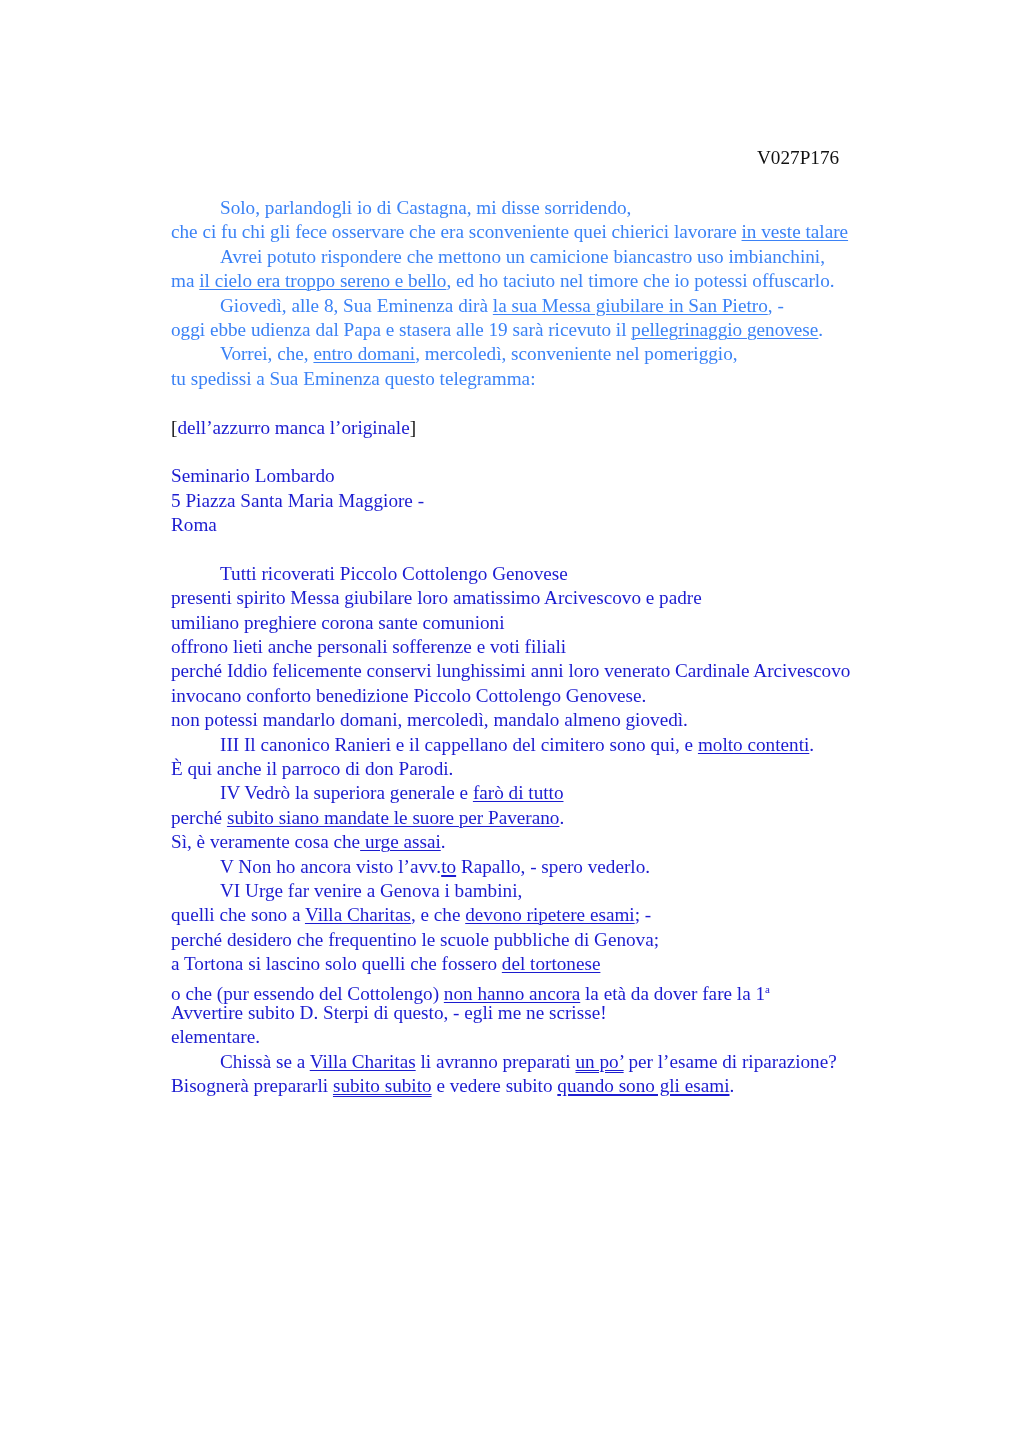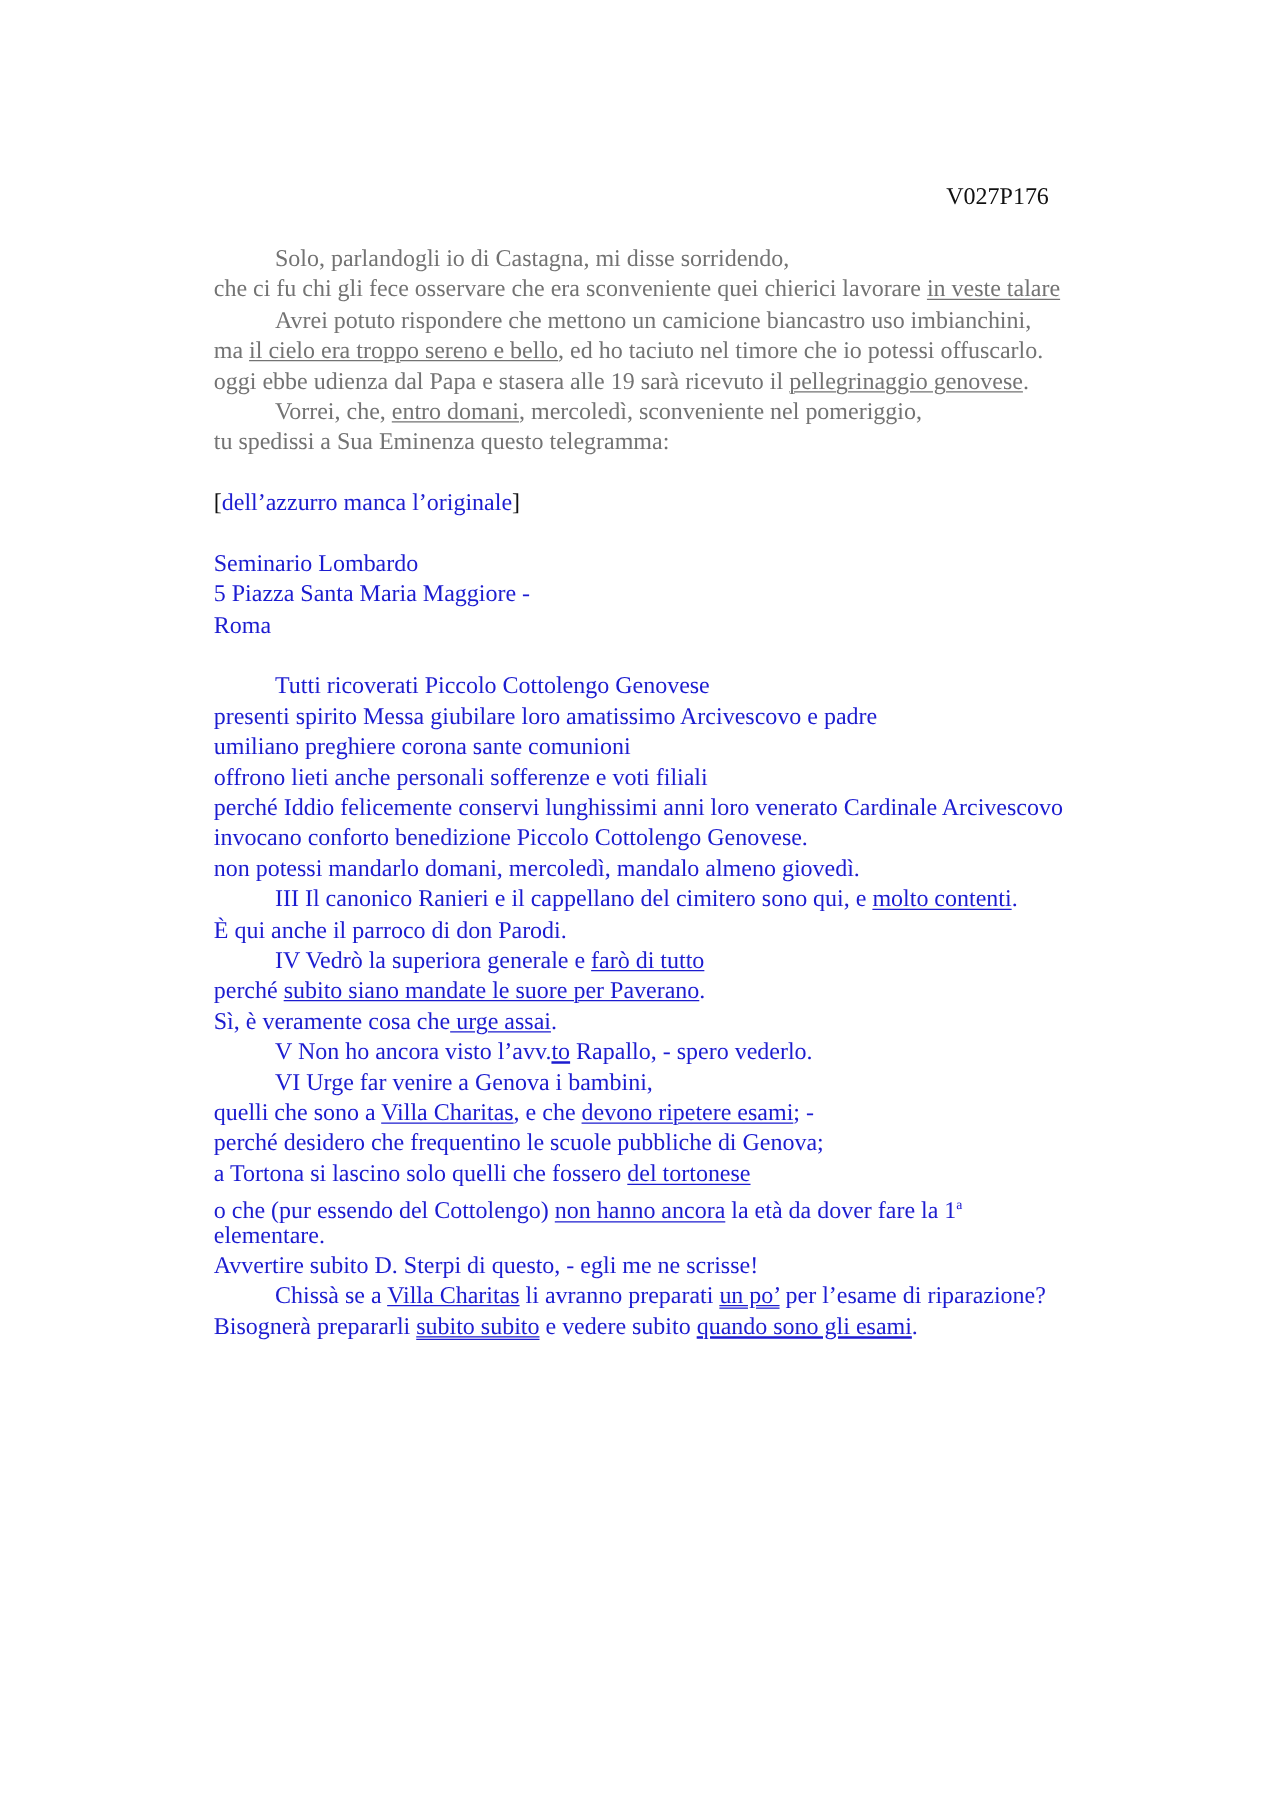--- a/index.html
+++ b/index.html
@@ -8,35 +8,36 @@
     position: absolute; left: 171px; top: 0; width: 740px;
     font-family: "Liberation Serif", serif; font-size: 19.2px; line-height: 24.4px;
     color: #111111;
   }
   .page-id { position: absolute; top: 146px; left: 586px; white-space: nowrap; }
   .body { position: absolute; top: 196px; left: 0; width: 740px; }
   .ln { white-space: nowrap; height: 24.4px; }
   .ind { padding-left: 49px; }
   .gap { height: 24.4px; }
   .blue { color: #1c1cd0; }
-  .blk { color: #737373; }
+  .blk { color: #3b82f6; }
   u { text-decoration: underline; text-underline-offset: 2px; text-decoration-thickness: 1px; }
   u.dbl { text-decoration-style: double; text-decoration-thickness: 1px; }
   u.thick { text-decoration-thickness: 2px; margin-top: 11px; }
 </style>
 </head>
 <body>
 
 <div class="page">
   <div class="page-id">V027P176</div>
   <div class="body" id="doc-body">
       <div class="ln ind blk"><span>Solo, parlandogli io di Castagna, mi disse sorridendo,</span></div>
       <div class="ln blk"><span>che ci fu chi gli fece osservare che era sconveniente quei chierici lavorare </span><u>in veste talare</u></div>
       <div class="ln ind blk"><span>Avrei potuto rispondere che mettono un camicione biancastro uso imbianchini,</span></div>
       <div class="ln blk"><span>ma </span><u>il cielo era troppo sereno e bello</u><span>, ed ho taciuto nel timore che io potessi offuscarlo.</span></div>
+      <div class="ln ind blk"><span>Giovedì, alle 8, Sua Eminenza dirà </span><u>la sua Messa giubilare in San Pietro</u><span>, -</span></div>
       <div class="ln blk"><span>oggi ebbe udienza dal Papa e stasera alle 19 sarà ricevuto il </span><u>pellegrinaggio genovese</u><span>.</span></div>
       <div class="ln ind blk"><span>Vorrei, che, </span><u>entro domani</u><span>, mercoledì, sconveniente nel pomeriggio,</span></div>
       <div class="ln blk"><span>tu spedissi a Sua Eminenza questo telegramma:</span></div>
       <div class="gap"></div>
       <div class="ln blue"><span style="color: rgb(17, 17, 17);">[</span><span>dell’azzurro manca l’originale</span><span style="color: rgb(17, 17, 17);">]</span></div>
       <div class="gap"></div>
       <div class="ln blue"><span>Seminario Lombardo</span></div>
       <div class="ln blue"><span>5 Piazza Santa Maria Maggiore -</span></div>
       <div class="ln blue"><span>Roma</span></div>
       <div class="gap"></div>
@@ -51,18 +52,18 @@
       <div class="ln blue"><span>È qui anche il parroco di don Parodi.</span></div>
       <div class="ln ind blue"><span>IV  Vedrò la superiora generale e </span><u>farò di tutto</u></div>
       <div class="ln blue"><span>perché </span><u>subito siano mandate le suore per Paverano</u><span>.</span></div>
       <div class="ln blue"><span>Sì, è veramente cosa che</span><u> urge assai</u><span>.</span></div>
       <div class="ln ind blue"><span>V  Non ho ancora visto l’avv.</span><u class="thick">to</u><span> Rapallo, - spero vederlo.</span></div>
       <div class="ln ind blue"><span>VI  Urge far venire a Genova i bambini,</span></div>
       <div class="ln blue"><span>quelli che sono a </span><u>Villa Charitas</u><span>, e che </span><u>devono ripetere esami</u><span>; -</span></div>
       <div class="ln blue"><span>perché desidero che frequentino le scuole pubbliche di Genova;</span></div>
       <div class="ln blue"><span>a Tortona si lascino solo quelli che fossero </span><u>del tortonese</u></div>
       <div class="ln blue"><span>o che (pur essendo del Cottolengo) </span><u>non hanno ancora</u><span> la età da dover fare la 1</span><sup style="font-size: 11px;">a</sup></div>
+      <div class="ln blue"><span>Avvertire subito D. Sterpi di questo, - egli me ne scrisse!</span></div>
       <div class="ln blue"><span>elementare.</span></div>
-      <div class="ln blue"><span>Avvertire subito D. Sterpi di questo, - egli me ne scrisse!</span></div>
       <div class="ln ind blue"><span>Chissà se a </span><u>Villa Charitas</u><span> li avranno preparati </span><u class="dbl">un po’</u><span> per l’esame di riparazione?</span></div>
       <div class="ln blue"><span>Bisognerà prepararli </span><u class="dbl">subito subito</u><span> e vedere subito </span><u class="thick">quando sono gli esami</u><span>.</span></div>
     </div>
 </div>
 
 </body></html>

